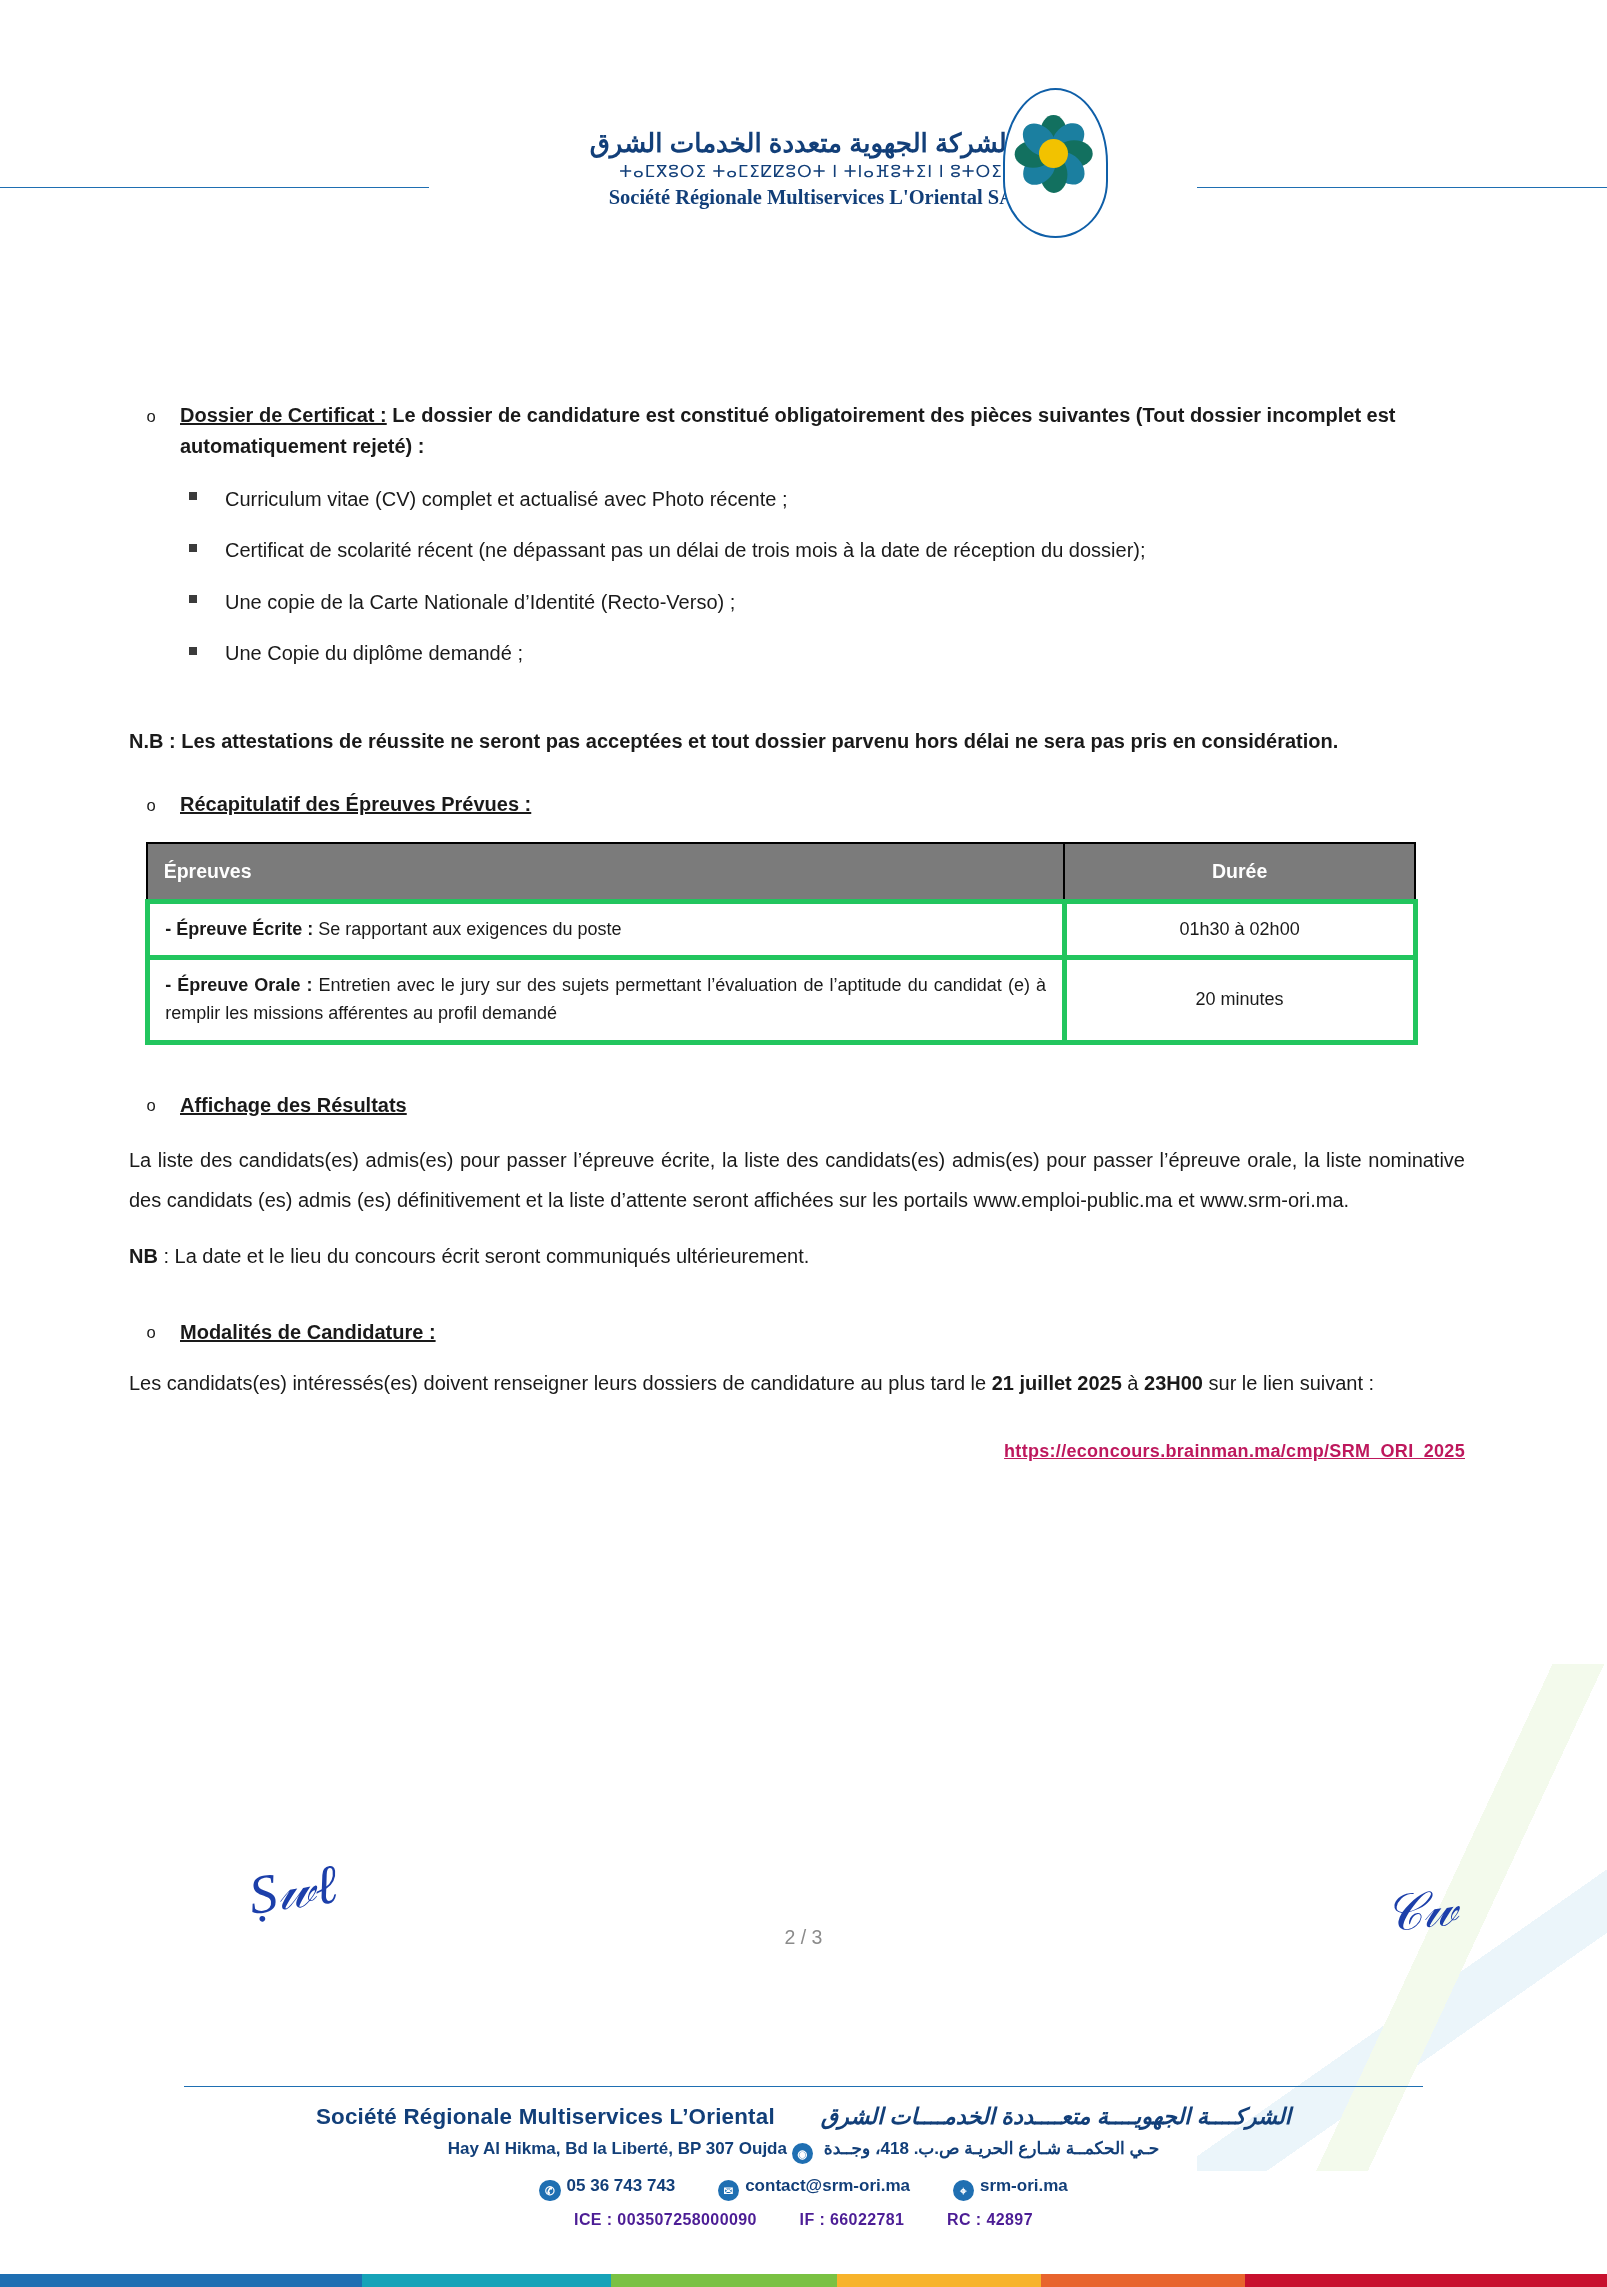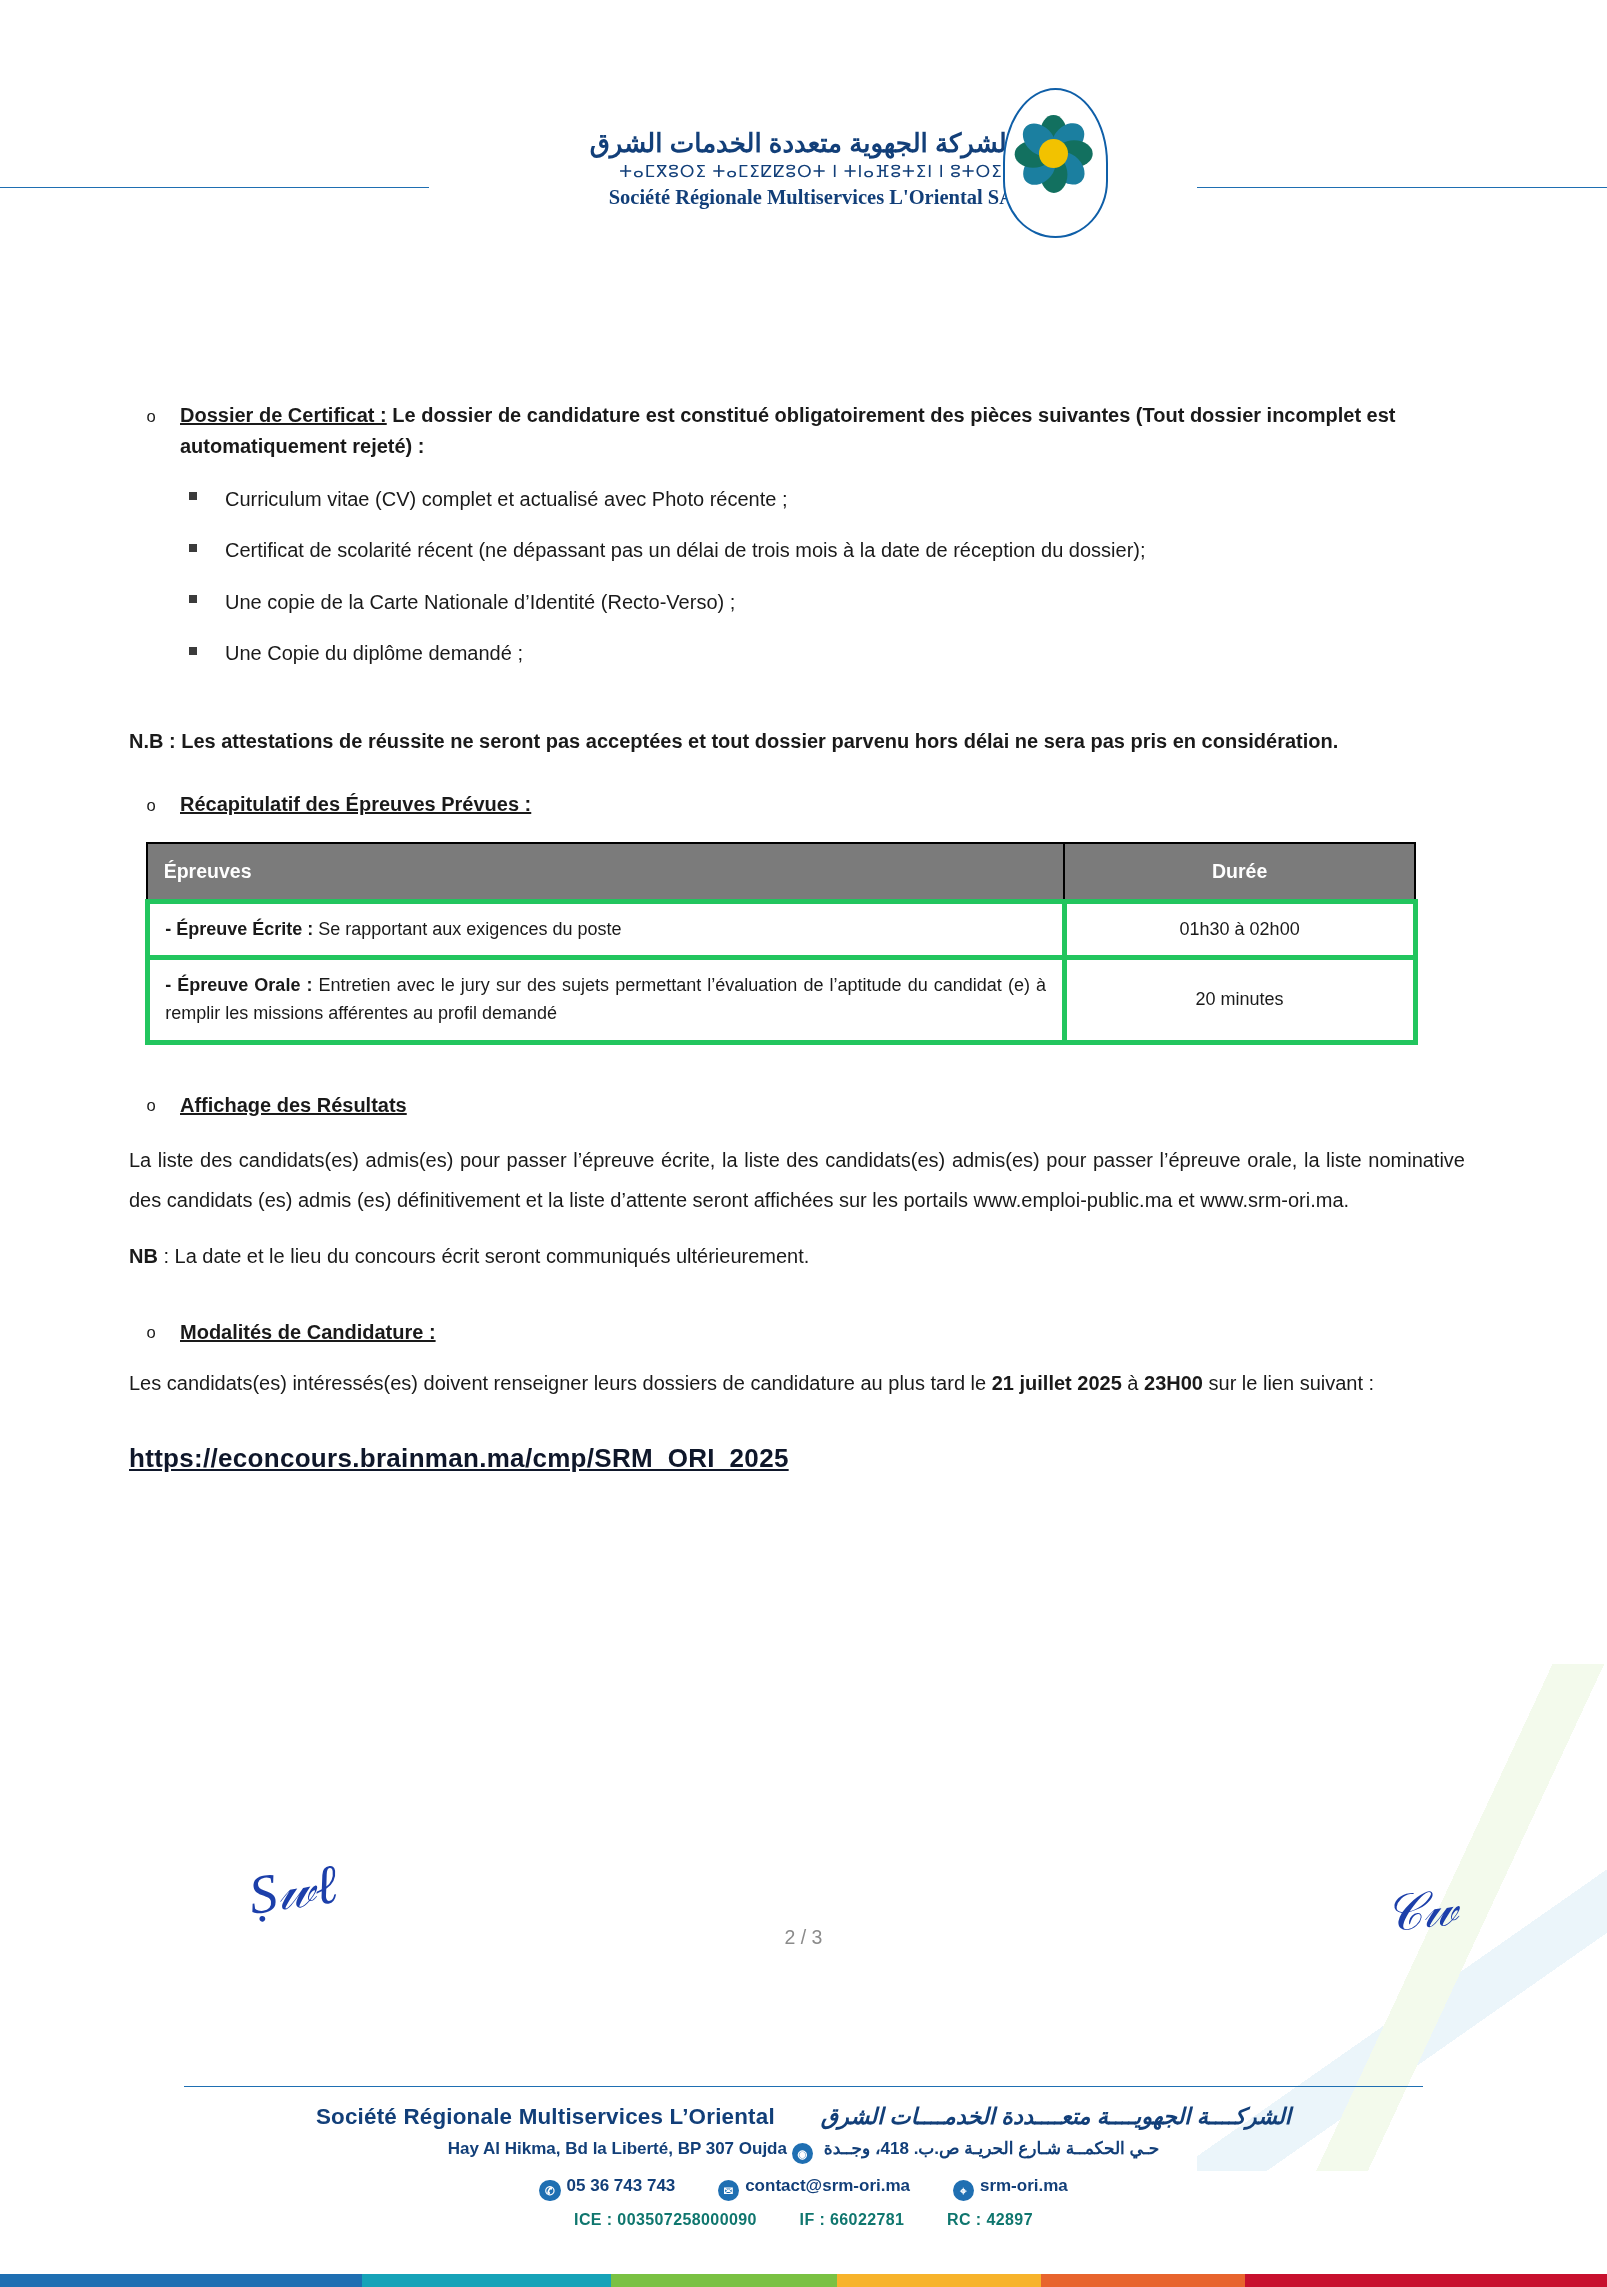--- a/index.html
+++ b/index.html
@@ -218,25 +218,25 @@
   p.para {
     margin: 19.5px 0 0 0;
     font-size: 20px;
     line-height: 2.0;
     text-align: justify;
   }
   p.para.tight { line-height: 1.6; }
 
   .link-line {
     margin-top: 39px;
-    text-align: left;
-    font-size: 26px;
+    text-align: right;
+    font-size: 18px;
     font-weight: bold;
     text-decoration: underline;
-    color: #0f172a;
+    color: #be185d;
     letter-spacing: 0.3px;
   }
 
   
   .page-num {
     position: absolute;
     left: 0;
     top: 1926px;
     width: 100%;
     text-align: center;
@@ -293,21 +293,21 @@
   .footer-row3 {
     margin-top: 11.7px;
     font-size: 17px;
     font-weight: bold;
     color: #123f79;
   }
   .footer-row4 {
     margin-top: 9.8px;
     font-size: 16px;
     font-weight: bold;
-    color: #0f766e;
+    color: #4c1d95;
     letter-spacing: 0.4px;
   }
   .fico {
     display: inline-block;
     width: 21.5px; height: 21.5px;
     border-radius: 50%;
     background: #1f6fb2;
     color: #fff;
     font-size: 11.7px;
     line-height: 21.5px;

